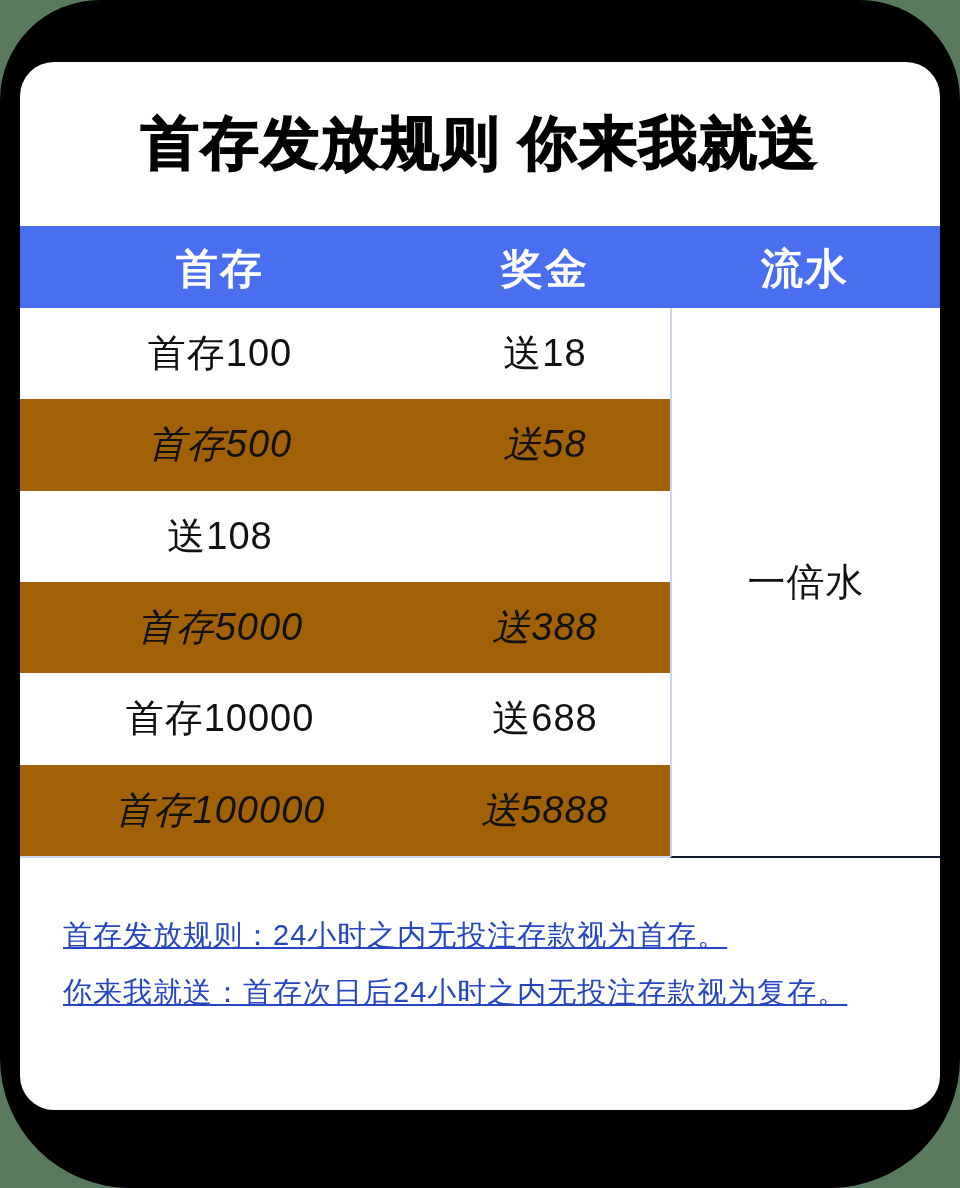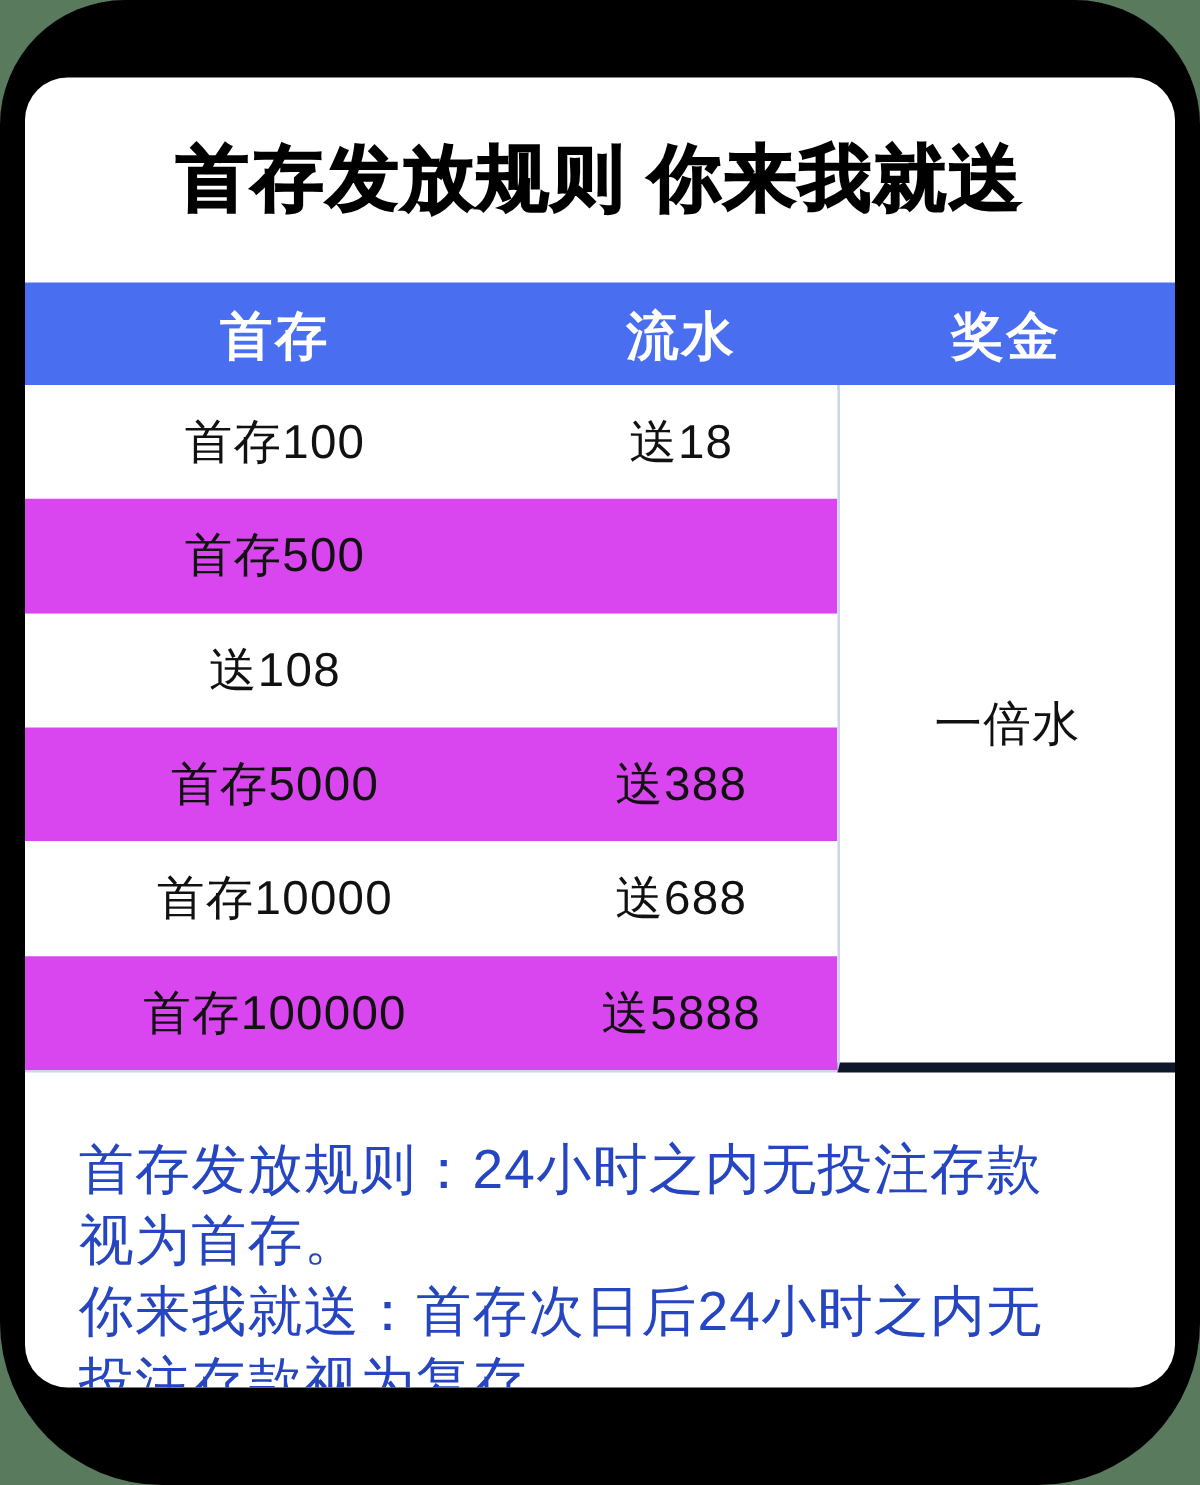--- a/index.html
+++ b/index.html
@@ -75,83 +75,86 @@
     box-sizing: border-box;
   }
   .row {
     flex: 1;
     display: grid;
     grid-template-columns: 400px 250px;
     align-items: center;
     background: #ffffff;
   }
   .row.alt {
-    background: #d946ef;
+    background: #a16207;
+    font-style: italic;
   }
   .td {
     text-align: center;
     font-size: 38px;
     color: #111111;
     letter-spacing: 1px;
   }
   .turnover-cell {
     position: absolute;
     top: 246px;
     left: 650px;
     width: 270px;
     height: 550px;
     box-sizing: border-box;
     border-left: 2px solid #ccd5f0;
-    border-bottom: 8px solid #0f172a;
+    border-bottom: 2px solid #0f172a;
     background: #ffffff;
     display: flex;
     align-items: center;
     justify-content: center;
     font-size: 38px;
     color: #111111;
     letter-spacing: 1px;
   }
   .rules {
     position: absolute;
     top: 845px;
     left: 43px;
     width: 806px;
     color: #2645c0;
-    font-size: 44px;
+    font-size: 29px;
     line-height: 57px;
     letter-spacing: 1px;
+    text-decoration: underline;
   }
   .rules p {
     margin: 0;
     padding: 0;
   }
 </style>
 </head>
 <body>
 
 <div class="canvas">
   <div class="black-bg"></div>
 
   <div class="card">
 
     <h1 class="title">首存发放规则 你来我就送</h1>
 
     <div class="thead">
       <div class="th">首存</div>
+      <div class="th">奖金</div>
       <div class="th">流水</div>
-      <div class="th">奖金</div>
     </div>
 
     <div class="tbody">
       <div class="row">
         <div class="td">首存100</div>
         <div class="td">送18</div>
       </div>
       <div class="row alt">
         <div class="td">首存500</div>
+        <div class="td">送58</div>
       </div>
       <div class="row">
         <div class="td">送108</div>
       </div>
       <div class="row alt">
         <div class="td">首存5000</div>
         <div class="td">送388</div>
       </div>
       <div class="row">
         <div class="td">首存10000</div>

